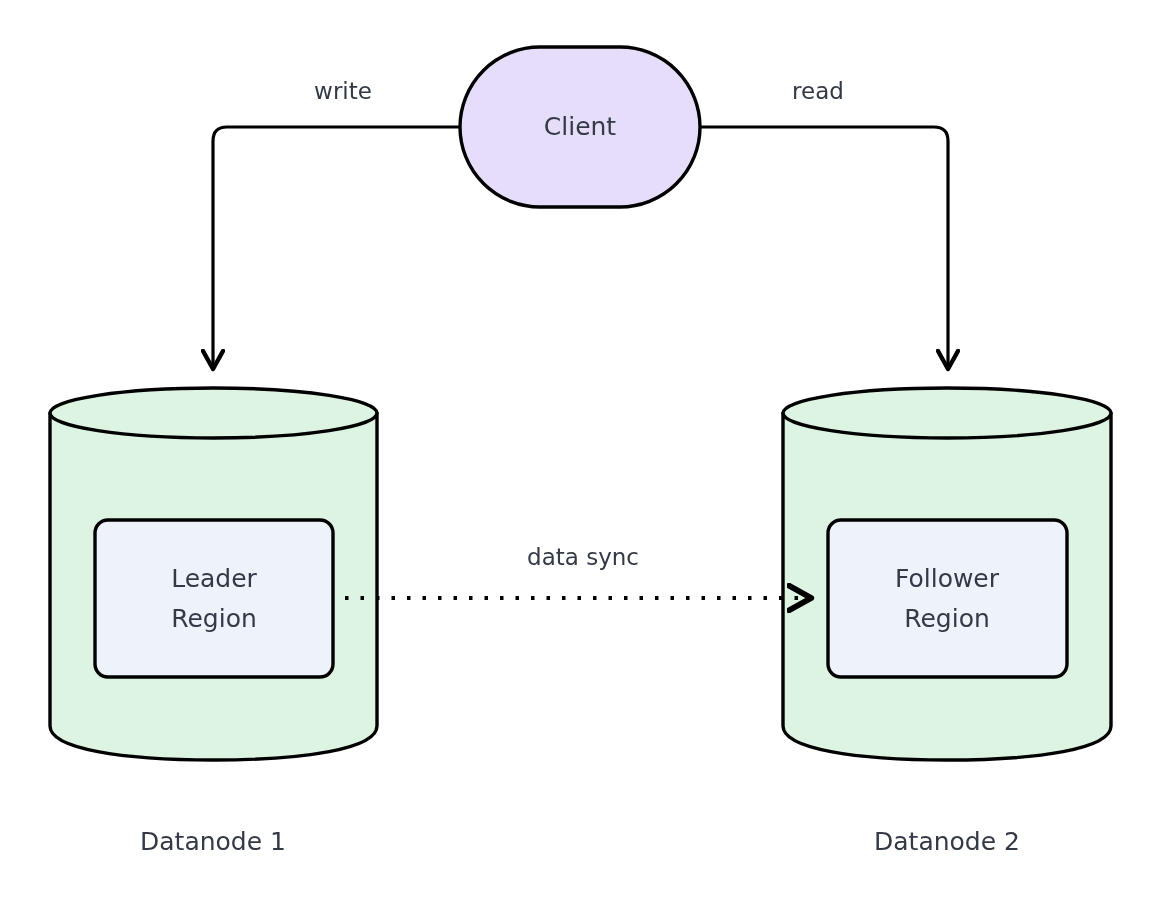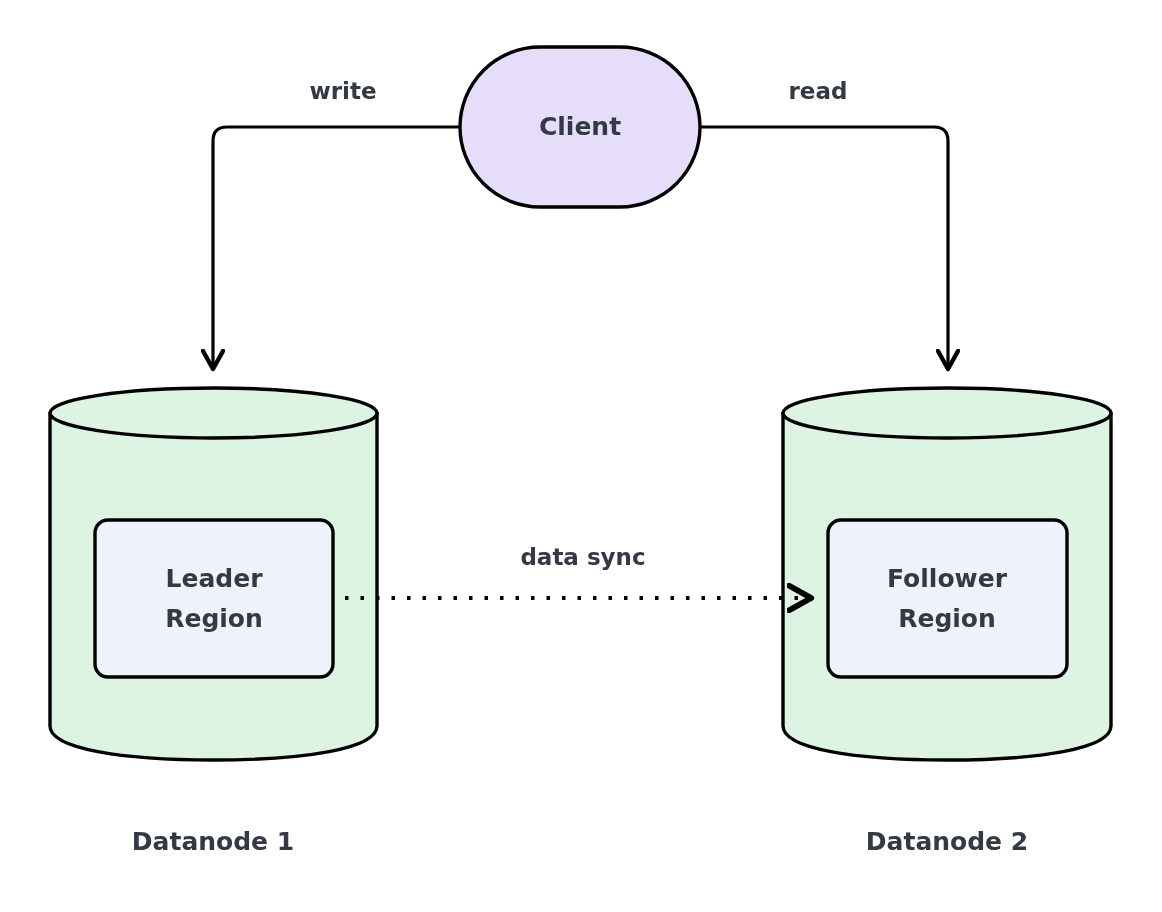--- a/index.html
+++ b/index.html
@@ -11,21 +11,20 @@
     width: 1162px;
     height: 912px;
     font-family: "DejaVu Sans", sans-serif;
     overflow: hidden;
   }
   #diagram-root {
     position: relative;
     width: 1162px;
     height: 912px;
     background: #ffffff;
-    font-weight: bold;
   }
   svg#diagram-canvas {
     display: block;
     width: 1162px;
     height: 912px;
   }
   .node-label {
     font-family: "DejaVu Sans", sans-serif;
     font-size: 25px;
     fill: #333a45;

